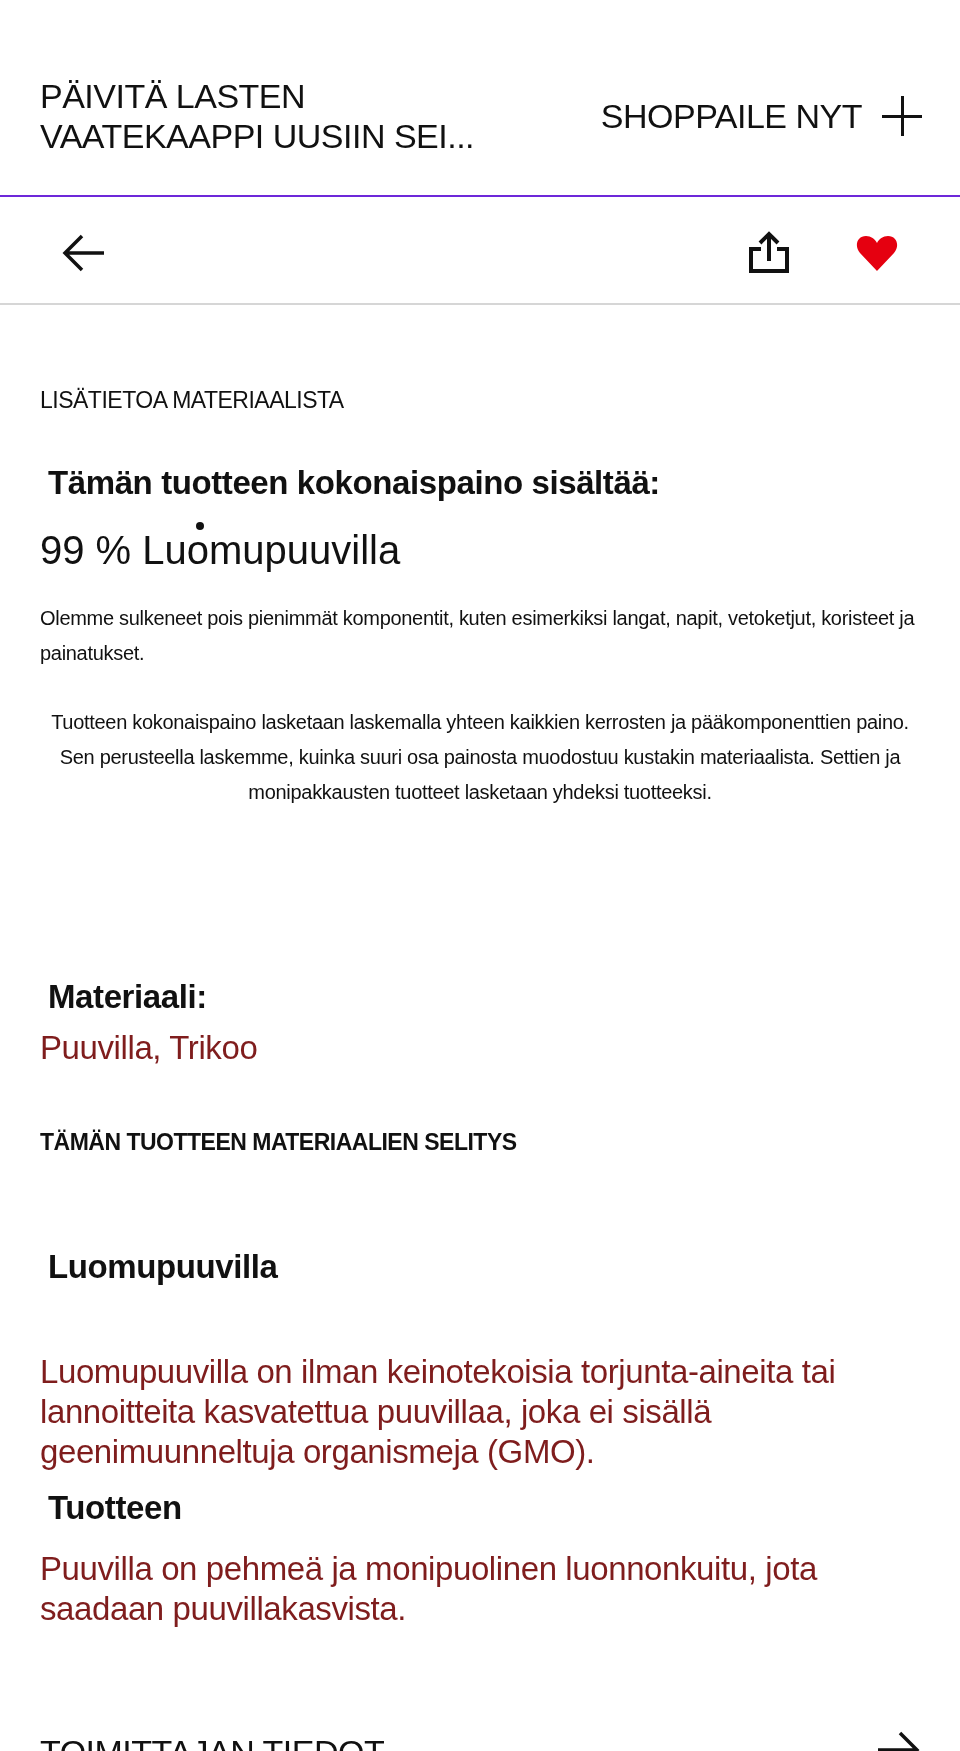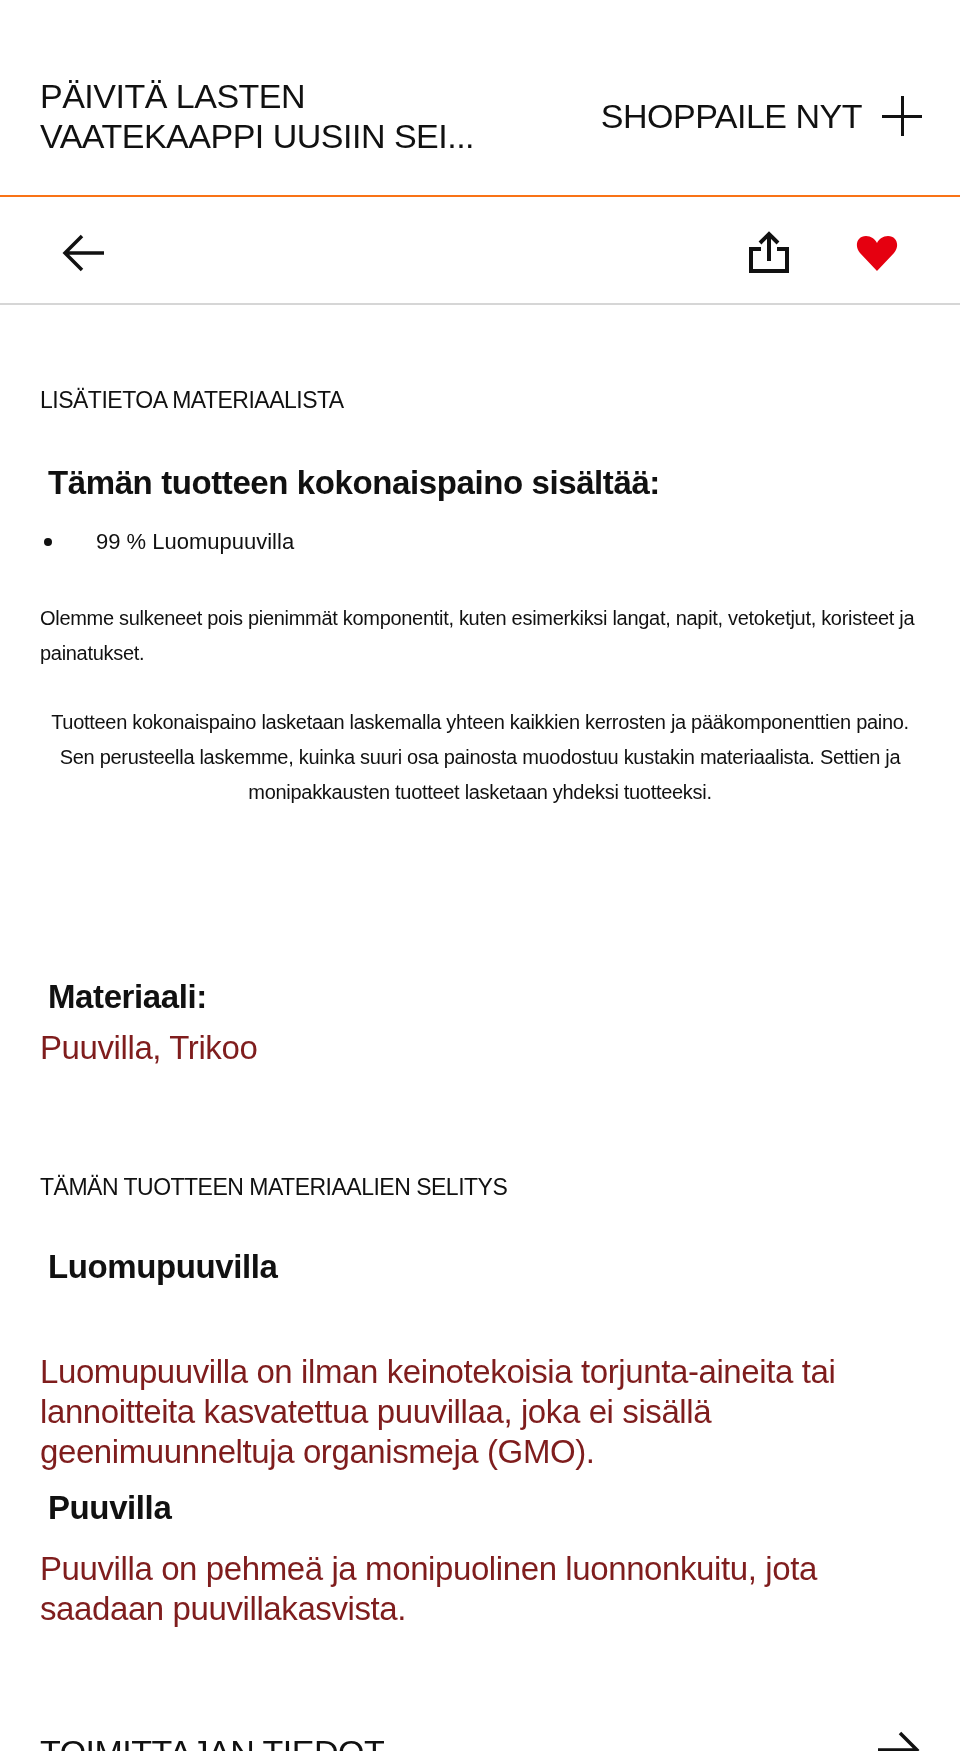--- a/index.html
+++ b/index.html
@@ -1,36 +1,36 @@
 <!DOCTYPE html>
 <html><head>
 <meta charset="utf-8">
 <style>
   * { box-sizing: border-box; margin: 0; padding: 0; }
   html, body { width: 960px; height: 1751px; overflow: hidden; background: #ffffff; }
   body { font-family: "Liberation Sans", sans-serif; color: #111111; position: relative; }
 
-  .banner { position: absolute; left: 0; top: 0; width: 960px; height: 197px; border-bottom: 2px solid #f97316; }
+  .banner { position: absolute; left: 0; top: 0; width: 960px; height: 197px; border-bottom: 2px solid #6d28d9; }
   .banner-title { position: absolute; left: 40px; top: 76px; width: 480px; font-size: 34px; line-height: 40px; letter-spacing: -0.5px; color: #111; text-transform: uppercase; }
   .banner-cta { position: absolute; right: 38px; top: 96px; display: flex; align-items: flex-start; font-size: 34px; line-height: 40px; letter-spacing: -0.5px; color: #111; cursor: pointer; }
   .banner-cta .plus { width: 40px; height: 40px; margin-left: 20px; position: relative; }
   .banner-cta .plus::before, .banner-cta .plus::after { content: ""; position: absolute; background: #111; }
   .banner-cta .plus::before { left: 19px; top: 0; width: 3px; height: 40px; }
   .banner-cta .plus::after { left: 0; top: 19px; width: 40px; height: 3px; }
 
   .toolbar { position: absolute; left: 0; top: 199px; width: 960px; height: 106px; border-bottom: 2px solid #d6d6d6; }
   .icon-btn { position: absolute; top: 26px; width: 56px; height: 56px; display: flex; align-items: center; justify-content: center; cursor: pointer; }
   .back-btn { left: 56px; }
   .share-btn { left: 741px; }
   .fav-btn { left: 849px; }
 
   .content { position: absolute; left: 40px; top: 300px; width: 880px; }
   .section-title { position: absolute; left: 0; font-size: 23px; line-height: 40px; letter-spacing: -0.5px; text-transform: uppercase; color: #111; white-space: nowrap; }
   .bold-heading { position: absolute; left: 8px; font-size: 33px; line-height: 40px; font-weight: bold; letter-spacing: -0.4px; color: #111; white-space: nowrap; }
-  .bullet-row { position: absolute; left: 0; font-size: 22px; line-height: 40px; display: flex; align-items: center; }
+  .bullet-row { position: absolute; left: 0; font-size: 40px; line-height: 40px; display: flex; align-items: center; flex-direction: column; }
   .bullet-row .dot { width: 8px; height: 8px; border-radius: 50%; background: #111; margin-left: 4px; margin-right: 44px; }
   .small-p { position: absolute; left: 0; width: 880px; font-size: 20px; line-height: 35px; letter-spacing: -0.3px; color: #111; }
   .body-p { position: absolute; left: 0; width: 890px; font-size: 33px; line-height: 40px; letter-spacing: -0.4px; color: #7f1d1d; }
 
   .footer-link { position: absolute; left: 0; top: 1720px; width: 960px; height: 60px; cursor: pointer; }
   .footer-link .label { position: absolute; left: 40px; top: 12px; font-size: 34px; line-height: 40px; letter-spacing: -0.5px; text-transform: uppercase; color: #111; }
   .footer-link .arrow { position: absolute; left: 876px; top: 10px; width: 46px; height: 40px; }
 </style>
 </head>
 <body>
@@ -72,26 +72,26 @@
     <span>99 % Luomupuuvilla</span>
   </div>
 
   <div class="small-p" style="top:301px;">Olemme sulkeneet pois pienimmät komponentit, kuten esimerkiksi langat, napit, vetoketjut, koristeet ja painatukset.</div>
 
   <div class="small-p" style="top:405px;text-align:center;">Tuotteen kokonaispaino lasketaan laskemalla yhteen kaikkien kerrosten ja pääkomponenttien paino. Sen perusteella laskemme, kuinka suuri osa painosta muodostuu kustakin materiaalista. Settien ja monipakkausten tuotteet lasketaan yhdeksi tuotteeksi.</div>
 
   <div class="bold-heading" style="top:677px;">Materiaali:</div>
   <div class="body-p" style="top:728px;">Puuvilla, Trikoo</div>
 
-  <div class="section-title" style="top:867px;">TÄMÄN TUOTTEEN MATERIAALIEN SELITYS</div>
+  <div class="section-title" style="top:822px;font-weight:bold;">TÄMÄN TUOTTEEN MATERIAALIEN SELITYS</div>
 
   <div class="bold-heading" style="top:947px;">Luomupuuvilla</div>
   <div class="body-p" style="top:1052px;">Luomupuuvilla on ilman keinotekoisia torjunta-aineita tai lannoitteita kasvatettua puuvillaa, joka ei sisällä geenimuunneltuja organismeja (GMO).</div>
 
-  <div class="bold-heading" style="top:1188px;">Puuvilla</div>
+  <div class="bold-heading" style="top:1188px;">Tuotteen</div>
   <div class="body-p" style="top:1249px;">Puuvilla on pehmeä ja monipuolinen luonnonkuitu, jota saadaan puuvillakasvista.</div>
 </div>
 
 <div class="footer-link">
   <span class="label">TOIMITTAJAN TIEDOT</span>
   <svg class="arrow" viewBox="0 0 46 40">
     <path d="M2 20 H40 M24 3 L41 20 L24 37" fill="none" stroke="#111" stroke-width="3.5"></path>
   </svg>
 </div>
 

